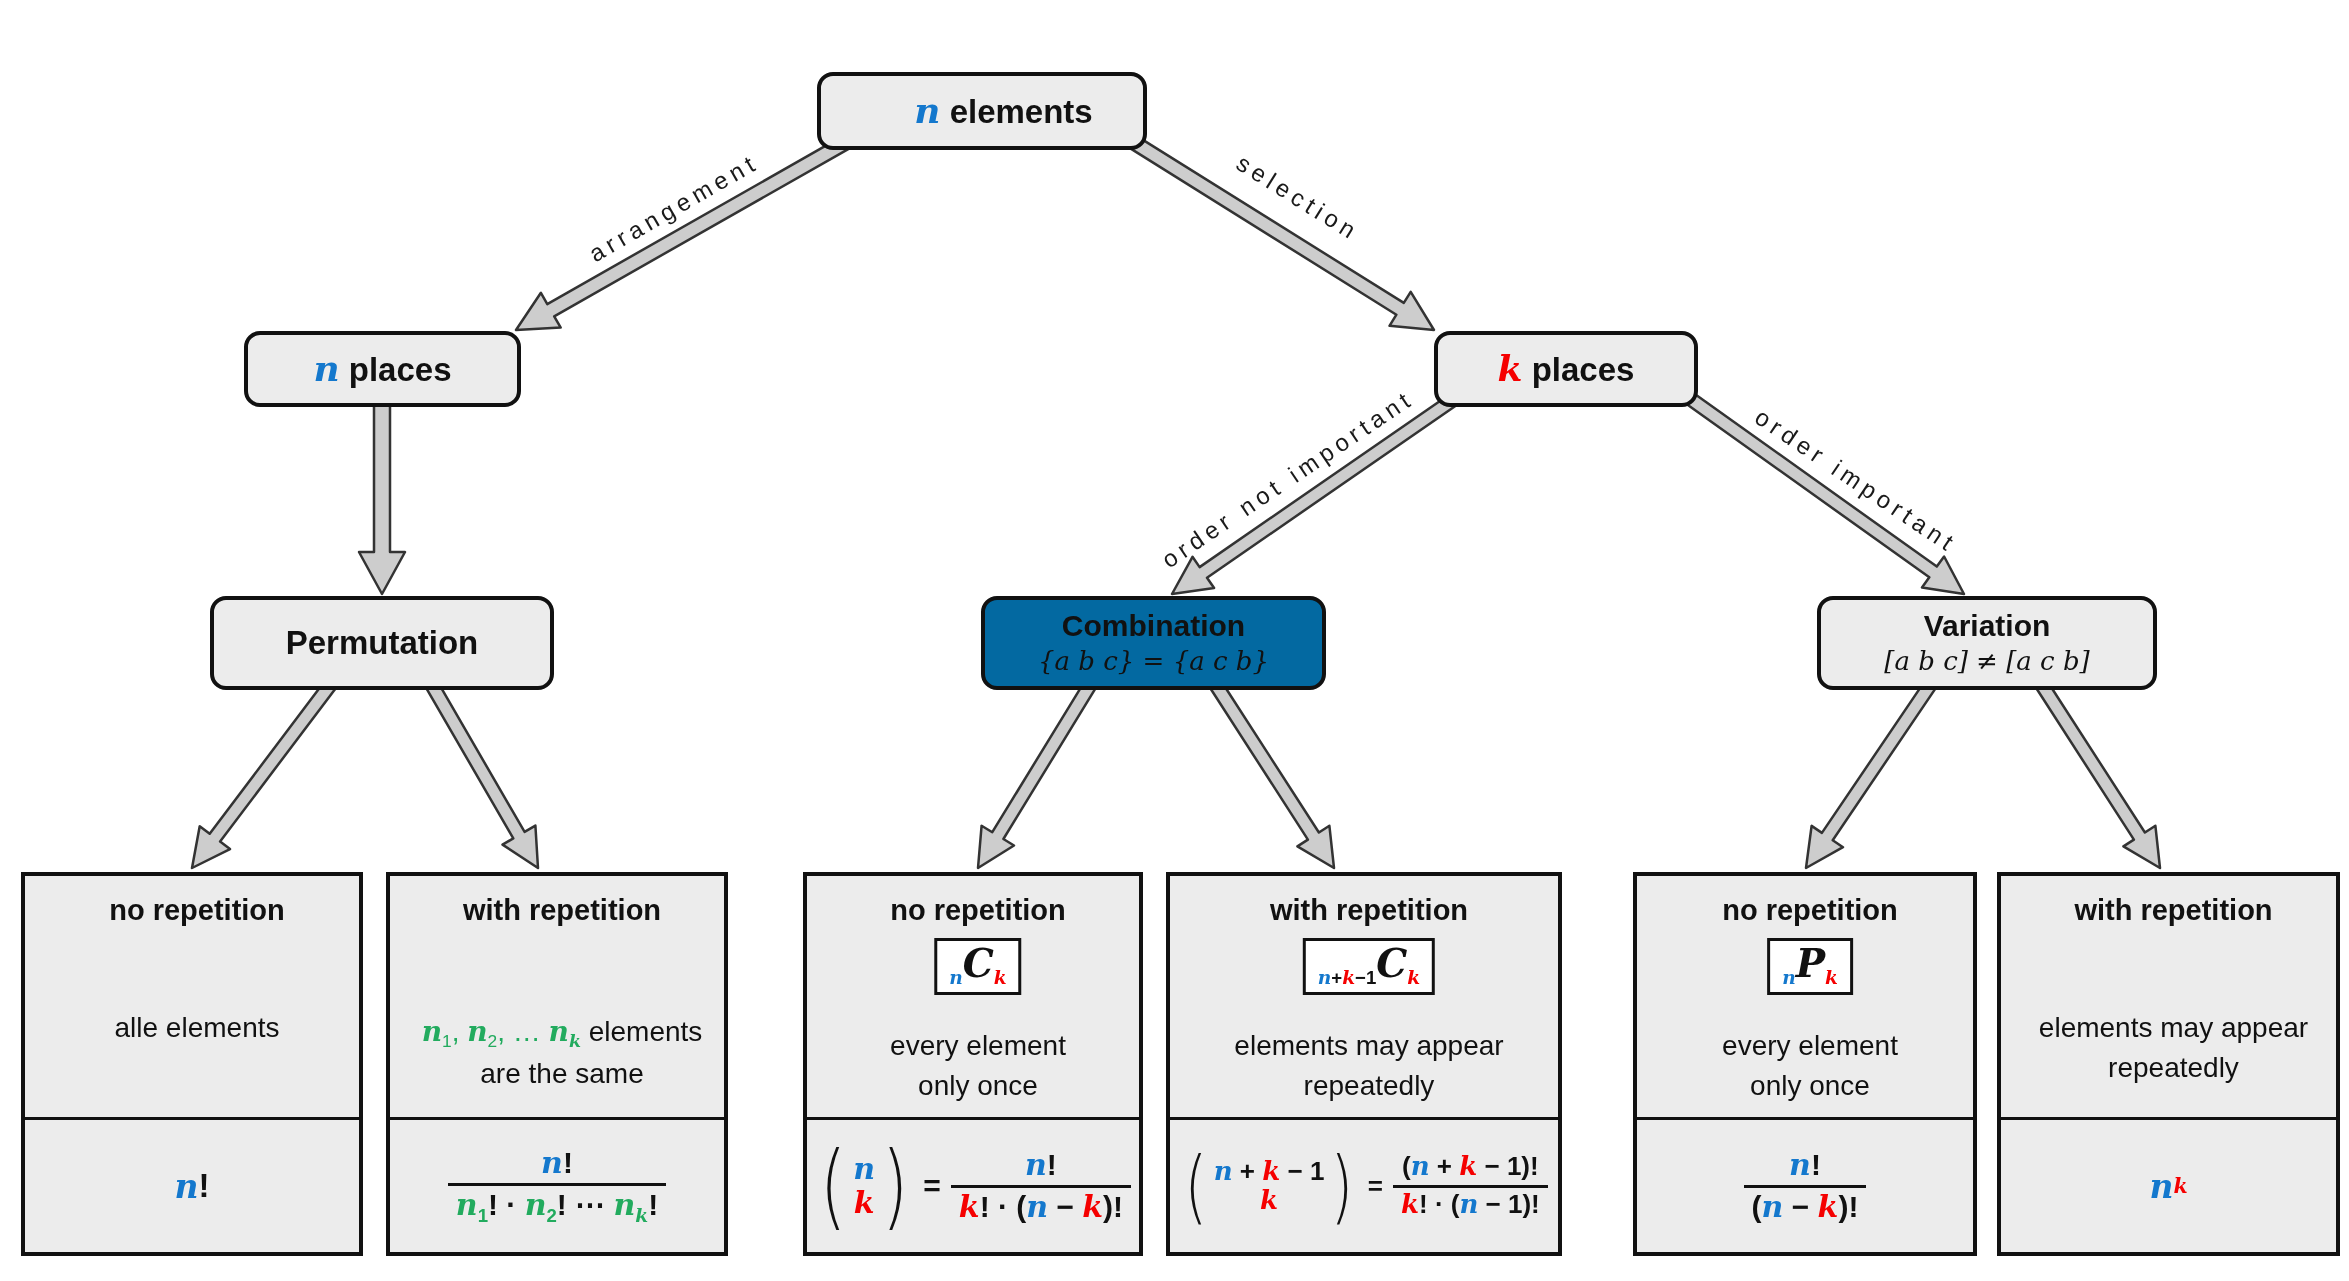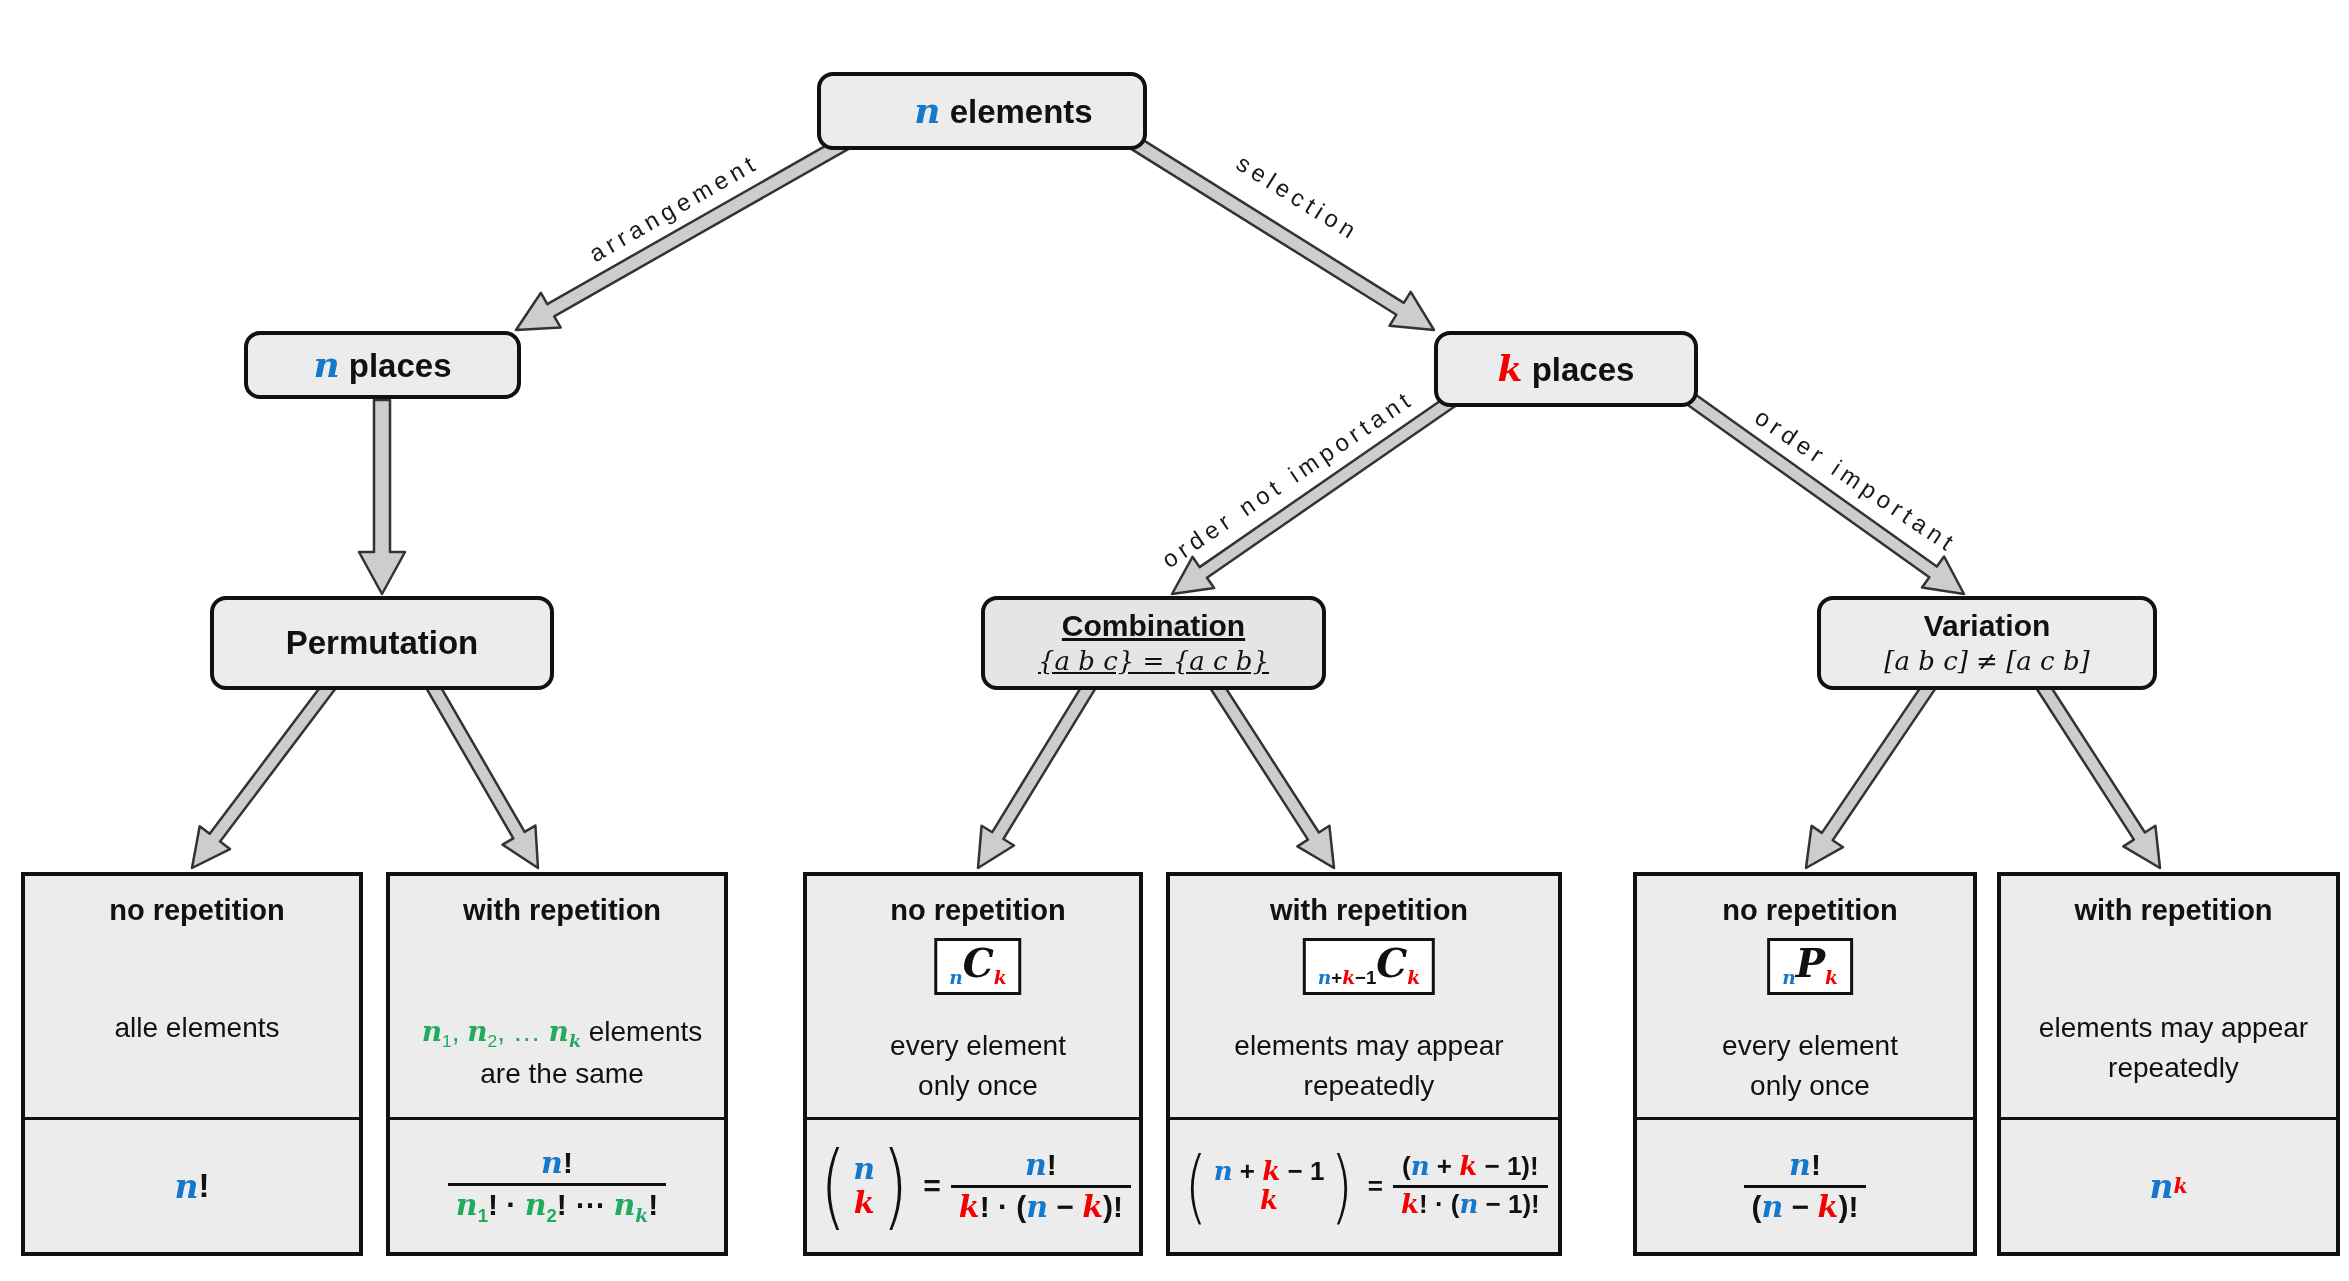--- a/index.html
+++ b/index.html
@@ -58,30 +58,30 @@
   <div id="labels">
       <div class="alabel" style="left: 674px; top: 208px; transform: translate(-50%, -50%) rotate(-30deg); color: rgb(26, 26, 26);">arrangement</div>
       <div class="alabel" style="left: 1298px; top: 198px; transform: translate(-50%, -50%) rotate(32deg); color: rgb(26, 26, 26);">selection</div>
       <div class="alabel" style="left: 1288px; top: 479px; transform: translate(-50%, -50%) rotate(-34deg); color: rgb(26, 26, 26);">order not important</div>
       <div class="alabel" style="left: 1856px; top: 481px; transform: translate(-50%, -50%) rotate(34deg); color: rgb(26, 26, 26);">order important</div>
     </div>
   <div id="nodes">
       <div class="node" style="left: 817px; top: 72px; width: 330px; height: 78px; background: rgb(236, 236, 236); border-color: rgb(17, 17, 17); padding-left: 43px;">
         <div class="ntitle"><span class="mv" style="color: rgb(20, 120, 205); font-size: 36px;">n</span><span class=""> elements</span></div>
       </div>
-      <div class="node" style="left: 244px; top: 331px; width: 277px; height: 68px; background: rgb(236, 236, 236); border-color: rgb(17, 17, 17);">
+      <div class="node" style="left: 244px; top: 331px; width: 277px; height: 76px; background: rgb(236, 236, 236); border-color: rgb(17, 17, 17);">
         <div class="ntitle"><span class="mv" style="color: rgb(20, 120, 205); font-size: 36px;">n</span><span class=""> places</span></div>
       </div>
       <div class="node" style="left: 1434px; top: 331px; width: 264px; height: 76px; background: rgb(236, 236, 236); border-color: rgb(17, 17, 17);">
         <div class="ntitle"><span class="mv" style="color: rgb(245, 0, 0); font-size: 36px;">k</span><span class=""> places</span></div>
       </div>
       <div class="node" style="left: 210px; top: 596px; width: 344px; height: 94px; background: rgb(236, 236, 236); border-color: rgb(17, 17, 17);">
         <div class="ntitle"><span class="">Permutation</span></div>
       </div>
-      <div class="node" style="left: 981px; top: 596px; width: 345px; height: 94px; background: #e5e5e5; border-color: rgb(17, 17, 17); text-decoration: underline;">
+      <div class="node" style="left: 981px; top: 596px; width: 345px; height: 94px; background: #0369a1; border-color: rgb(17, 17, 17);">
         <div class="ntitle" style="font-size: 30px;"><span class="">Combination</span></div>
         <div class="nsub">{a b c} = {a c b}</div>
       </div>
       <div class="node" style="left: 1817px; top: 596px; width: 340px; height: 94px; background: rgb(236, 236, 236); border-color: rgb(17, 17, 17);">
         <div class="ntitle" style="font-size: 30px;"><span class="">Variation</span></div>
         <div class="nsub">[a b c] ≠ [a c b]</div>
       </div>
     </div>
   <div id="leaves">
       <div class="leaf" style="left: 21px; width: 342px; background: rgb(236, 236, 236); border-color: rgb(17, 17, 17);">

